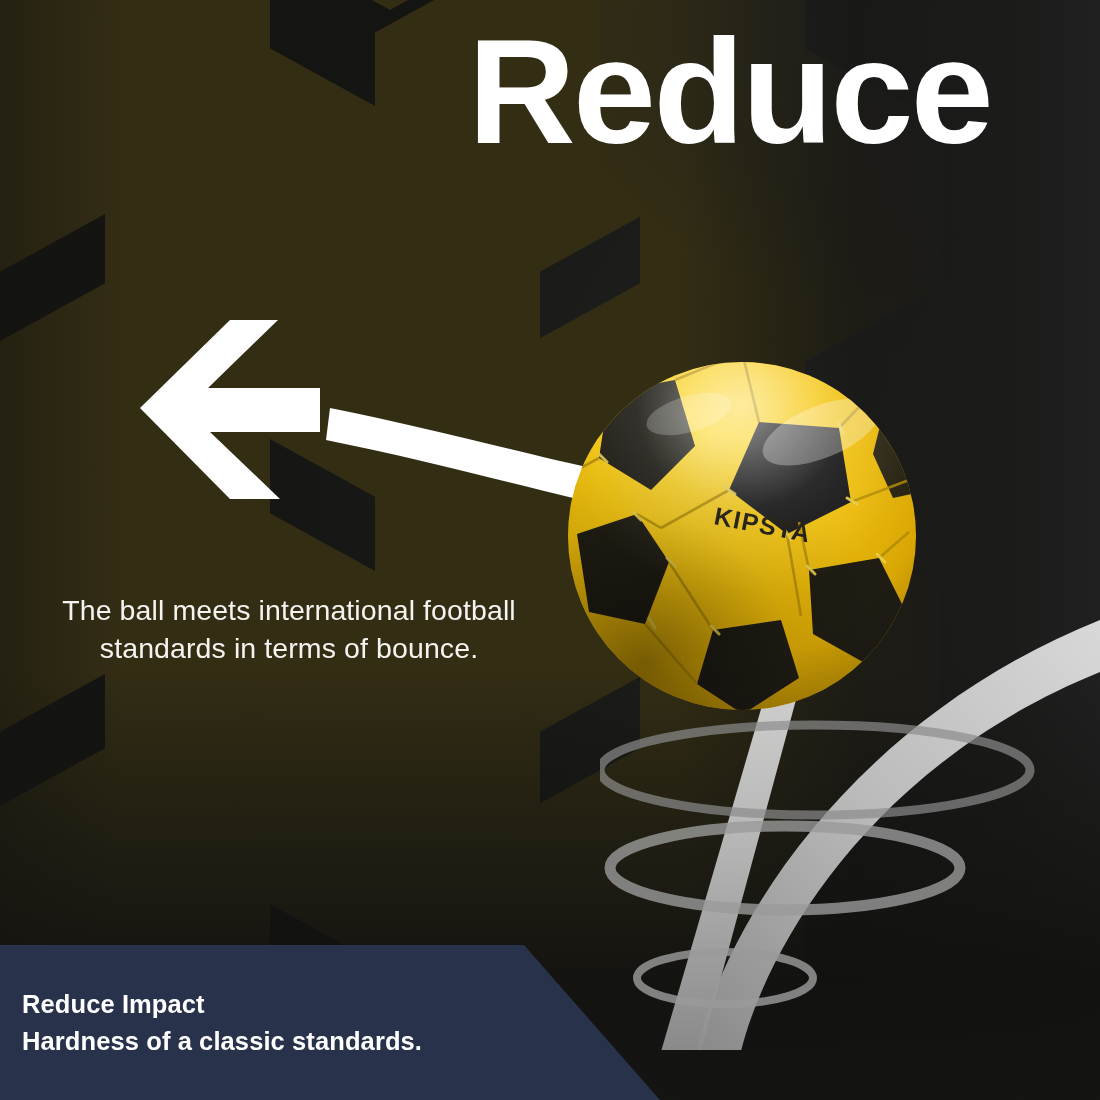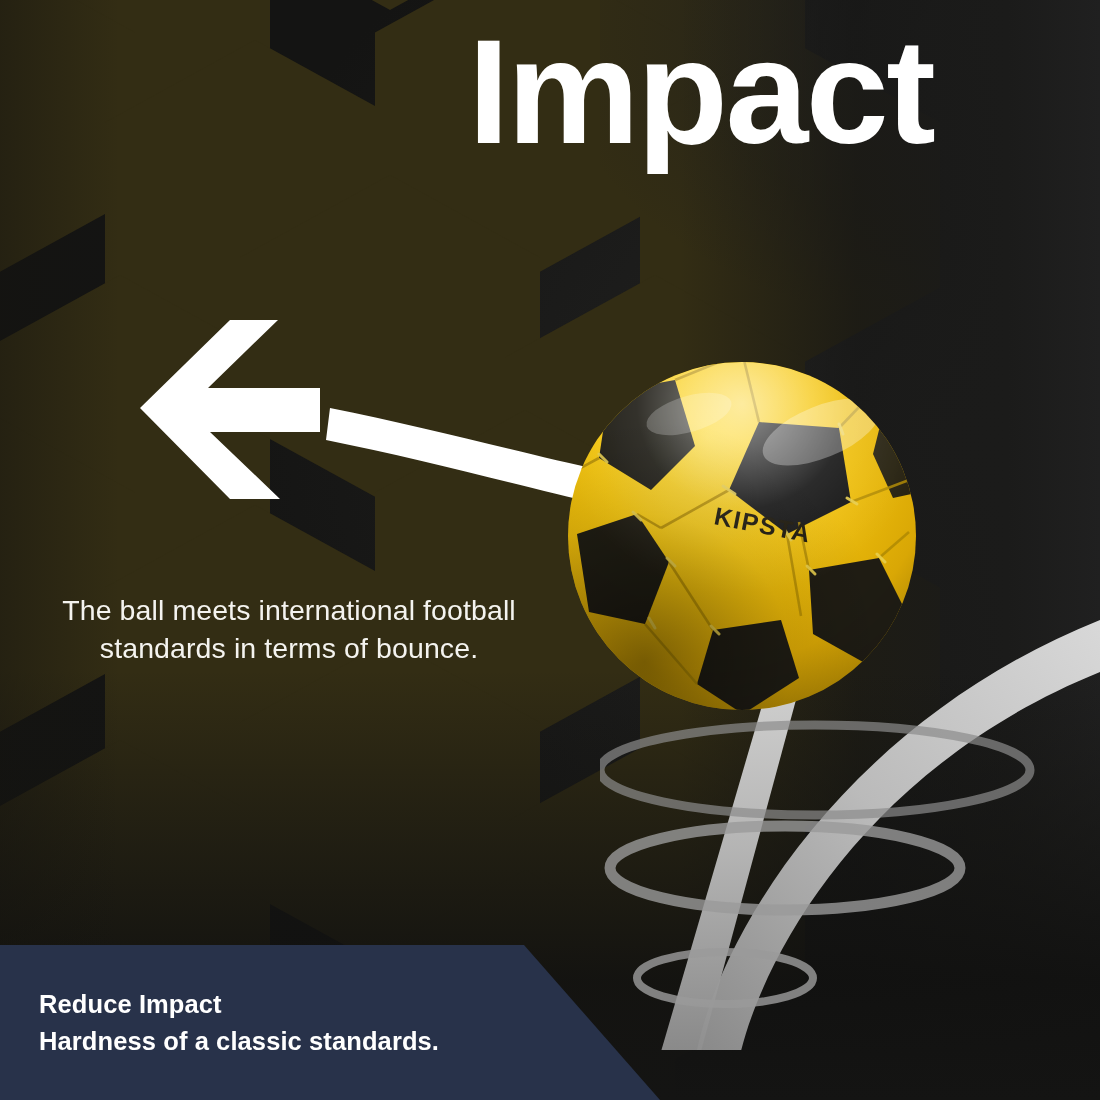--- a/index.html
+++ b/index.html
@@ -128,21 +128,21 @@
   }
   .banner-inner {
     position: absolute;
     left: 0;
     top: 945px;
     width: 560px;
     height: 155px;
     display: flex;
     flex-direction: column;
     justify-content: center;
-    padding-left: 39px;
+    padding-left: 22px;
     box-sizing: border-box;
   }
   .banner-line {
     font-size: 25.5px;
     font-weight: 700;
     color: #ffffff;
     line-height: 1.43;
     letter-spacing: 0.1px;
     white-space: nowrap;
   }
@@ -292,21 +292,21 @@
 
         <circle cx="179" cy="174" r="174" fill="url(#glossTop)"></circle>
         <circle cx="179" cy="174" r="174" fill="url(#shadeBL)"></circle>
 
         <ellipse cx="258" cy="70" rx="62" ry="26" transform="rotate(-22 258 70)" fill="#ffffff" opacity="0.30"></ellipse>
         <ellipse cx="126" cy="52" rx="44" ry="18" transform="rotate(-16 126 52)" fill="#ffffff" opacity="0.22"></ellipse>
       </g>
     </svg>
   </div>
 
-  <div class="title">Impact</div>
+  <div class="title">Reduce</div>
 
   <div class="body-copy">The ball meets international football standards in terms of bounce.</div>
 
   <div class="banner"></div>
   <div class="banner-inner">
     <div class="banner-line">Reduce Impact</div>
     <div class="banner-line">Hardness of a classic standards.</div>
   </div>
 
 </div>

